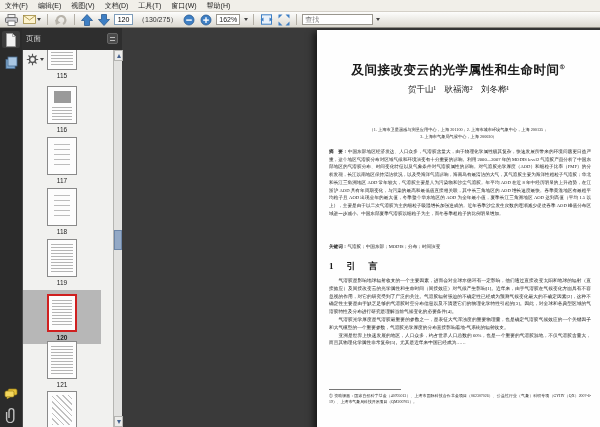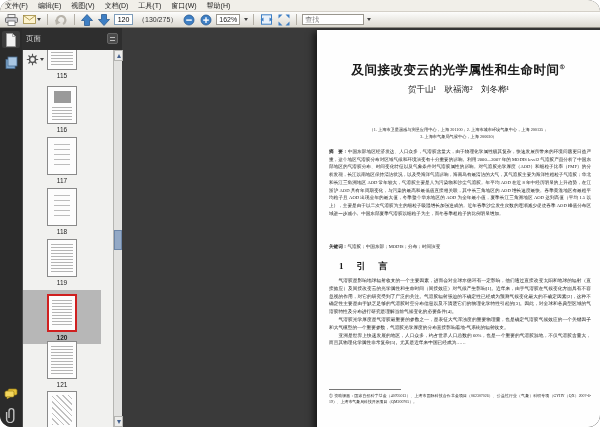--- a/index.html
+++ b/index.html
@@ -1,38 +1,38 @@
 <!DOCTYPE html>
 <html><head>
 <meta charset="utf-8">
 <style>
   * { margin:0; padding:0; box-sizing:border-box; }
   html,body { width:600px; height:427px; overflow:hidden; }
   body { font-family:"Liberation Sans","DejaVu Sans",sans-serif; }
-  .app { position:relative; width:600px; height:427px; background:#3a3a3a; overflow:hidden;border-radius:12px; }
+  .app { position:relative; width:600px; height:427px; background:#3a3a3a; overflow:hidden; }
 
   
   .menubar { position:absolute; left:0; top:0; width:600px; height:12px;
     background:#f1efe9; border-bottom:1px solid #d4d0c8;
     display:flex; align-items:center; gap:10px; padding-left:5px;
     font-size:7px; color:#222; }
   .menu-item { cursor:default; white-space:nowrap; }
 
   
   .toolbar { position:absolute; left:0; top:12px; width:600px; height:16px;
     background:linear-gradient(#fdfdfc,#dcd9d1); border-bottom:1px solid #8e8b84;
     display:flex; align-items:center; gap:3px; padding:0 4px; }
   .tb-sep { width:1px; height:11px; background:#b3afa6; margin:0 2px; }
   .tb-btn { display:flex; align-items:center; justify-content:center; height:14px; padding:0 1px; border-radius:2px; }
   .caret { width:0; height:0; border-left:2.5px solid transparent; border-right:2.5px solid transparent; border-top:3px solid #444; margin-left:1px; }
   .page-input { width:19px; height:11px; font-size:7px; text-align:center; border:1px solid #7f9db9; background:#fff; padding:0; }
   .page-count { font-size:7px; color:#333; white-space:nowrap; margin:0 2px; }
   .zoom-box { display:flex; align-items:center; height:11px; border:1px solid #9a978f; background:#fff; padding:0 2px; font-size:7px; color:#222; }
   .find-box { display:flex; align-items:center; }
-  .find-input { width:62px; height:11px; border:1px solid #9a978f; background:#fff; font-size:7px; padding:0 2px; color:#333; }
+  .find-input { width:71px; height:11px; border:1px solid #9a978f; background:#fff; font-size:7px; padding:0 2px; color:#333; }
 
   
   .rail { position:absolute; left:0; top:28px; width:22px; height:399px; background:#2b2b2b; }
   .rail-btn { position:absolute; left:2px; width:18px; height:17px; display:flex; align-items:center; justify-content:center; border-radius:2px; }
   .rail-btn.active { background:#3d3d3d; }
 
   
   .side-header { position:absolute; left:0; top:28px; width:122px; height:22px; background:#2e2e2e;
     display:flex; align-items:center; color:#ddd; font-size:7.5px; }
   .side-title { margin-left:26px; }
@@ -72,21 +72,21 @@
     box-shadow:-4px 2px 6px rgba(0,0,0,.55); font-family:"Liberation Serif","DejaVu Serif",serif; color:#1a1a1a; }
   .doc-title { position:absolute; left:0; top:32px; width:283px; text-align:center; font-size:12.5px; font-weight:bold; letter-spacing:.5px; }
   .doc-title sup { font-size:6px; }
   .authors { position:absolute; left:0; width:283px; text-align:center; font-size:8.5px; }
   .auth1 { top:54px; } .auth2 { top:79px; }
   .affil { position:absolute; left:0; width:283px; text-align:center; font-size:4.2px; color:#222; }
   .aff1 { top:97px; } .aff2 { top:104px; }
   .abstract { position:absolute; left:12px; top:118px; width:262px; font-size:4.6px; line-height:7.7px; text-align:justify; }
   .kw { position:absolute; left:12px; top:214px; width:262px; font-size:4.6px; }
   .bold { font-weight:bold; }
-  .sec-head { position:absolute; left:22px; top:230px; font-size:9px; font-weight:bold; letter-spacing:2px; }
+  .sec-head { position:absolute; left:12px; top:230px; font-size:9px; font-weight:bold; letter-spacing:2px; }
   .paras { position:absolute; left:12px; top:247px; width:262px; font-size:4.7px; line-height:7.8px; text-align:justify; }
   .paras p { text-indent:2em; margin:0; }
   .footrule { position:absolute; left:12px; top:359px; width:72px; height:1px; background:#777; }
   .footnote { position:absolute; left:12px; top:363px; width:262px; font-size:3.9px; line-height:6px; color:#222; text-align:justify; }
 </style>
 </head>
 <body>
 
 <div class="app">
 

